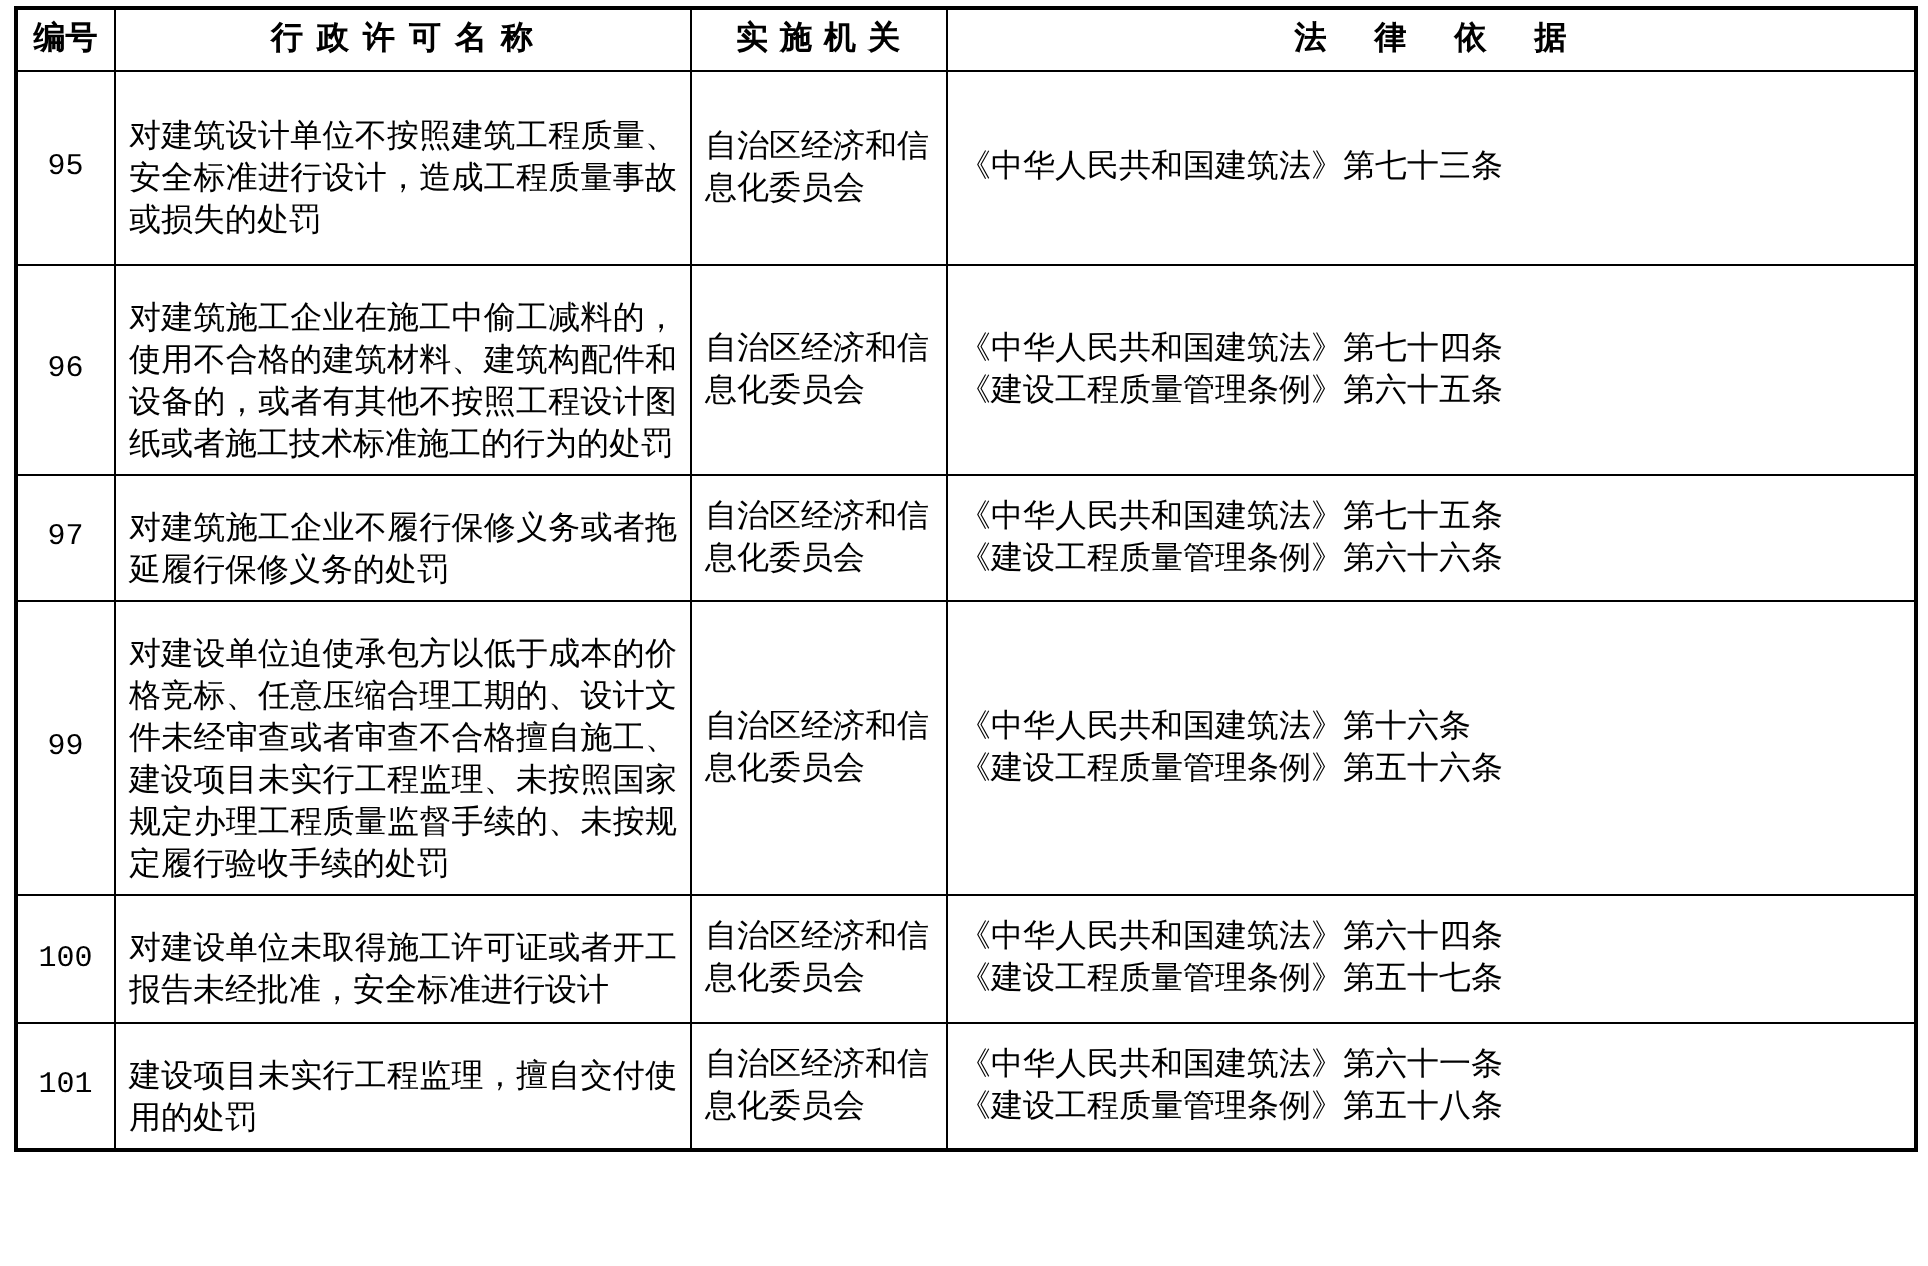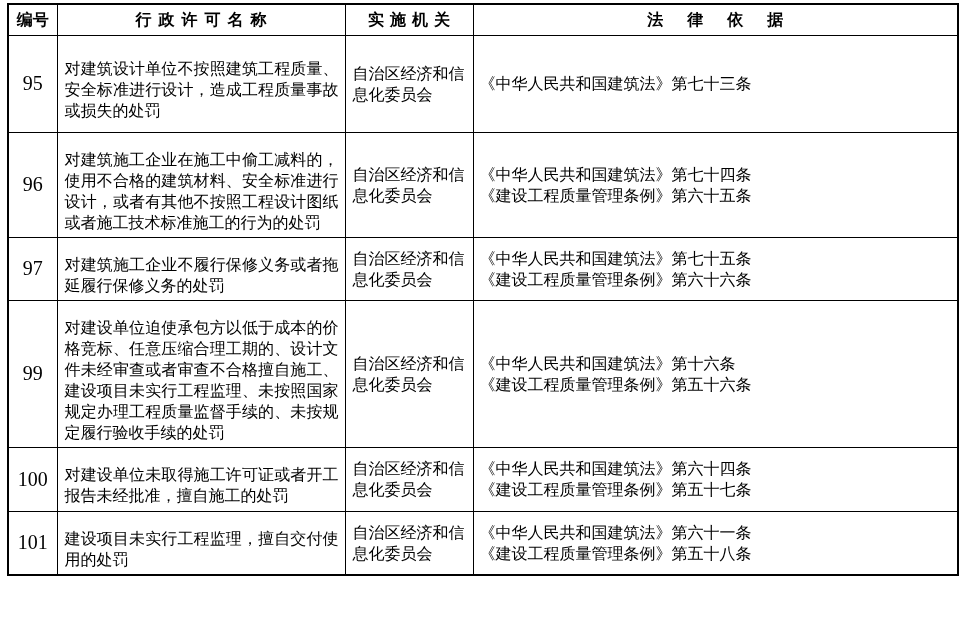--- a/index.html
+++ b/index.html
@@ -47,21 +47,22 @@
     text-align: center;
     white-space: nowrap;
   }
   th.h-name   { letter-spacing: 7px;  padding-left: 7px; }
   th.h-agency { letter-spacing: 6px;  padding-left: 6px; }
   th.h-legal  { letter-spacing: 24px; padding-left: 24px; }
 
   
   td.c-id {
     text-align: center;
-    font-size: 20px;
+    font-size: 15px;
+    font-family: Liberation Mono, monospace;
   }
   td.c-name {
     text-align: justify;
     text-align-last: left;
     padding: 16px 6px 4px 7px;
   }
   td.c-agency {
     text-align: left;
     padding: 2px 4px 2px 7px;
   }
@@ -104,21 +105,21 @@
         <td class="c-id">95</td>
         <td class="c-name">对建筑设计单位不按照建筑工程质量、安全标准进行设计，造成工程质量事故或损失的处罚</td>
         <td class="c-agency">自治区经济和信息化委员会</td>
         <td class="c-legal">
           <div class="legal-line">《中华人民共和国建筑法》第七十三条</div>
           <div class="legal-line"></div>
         </td>
       </tr>
       <tr class="r1">
         <td class="c-id">96</td>
-        <td class="c-name">对建筑施工企业在施工中偷工减料的，使用不合格的建筑材料、安全标准进行设计，或者有其他不按照工程设计图纸或者施工技术标准施工的行为的处罚</td>
+        <td class="c-name">对建筑施工企业在施工中偷工减料的，使用不合格的建筑材料、建筑构配件和设备的，或者有其他不按照工程设计图纸或者施工技术标准施工的行为的处罚</td>
         <td class="c-agency">自治区经济和信息化委员会</td>
         <td class="c-legal">
           <div class="legal-line">《中华人民共和国建筑法》第七十四条</div>
           <div class="legal-line">《建设工程质量管理条例》第六十五条</div>
         </td>
       </tr>
       <tr class="r2">
         <td class="c-id">97</td>
         <td class="c-name">对建筑施工企业不履行保修义务或者拖延履行保修义务的处罚</td>
         <td class="c-agency">自治区经济和信息化委员会</td>
@@ -131,21 +132,21 @@
         <td class="c-id">99</td>
         <td class="c-name">对建设单位迫使承包方以低于成本的价格竞标、任意压缩合理工期的、设计文件未经审查或者审查不合格擅自施工、建设项目未实行工程监理、未按照国家规定办理工程质量监督手续的、未按规定履行验收手续的处罚</td>
         <td class="c-agency">自治区经济和信息化委员会</td>
         <td class="c-legal">
           <div class="legal-line">《中华人民共和国建筑法》第十六条</div>
           <div class="legal-line">《建设工程质量管理条例》第五十六条</div>
         </td>
       </tr>
       <tr class="r5">
         <td class="c-id">100</td>
-        <td class="c-name">对建设单位未取得施工许可证或者开工报告未经批准，擅自施工的处罚</td>
+        <td class="c-name">对建设单位未取得施工许可证或者开工报告未经批准，安全标准进行设计</td>
         <td class="c-agency">自治区经济和信息化委员会</td>
         <td class="c-legal">
           <div class="legal-line">《中华人民共和国建筑法》第六十四条</div>
           <div class="legal-line">《建设工程质量管理条例》第五十七条</div>
         </td>
       </tr>
       <tr class="r6">
         <td class="c-id">101</td>
         <td class="c-name">建设项目未实行工程监理，擅自交付使用的处罚</td>
         <td class="c-agency">自治区经济和信息化委员会</td>

